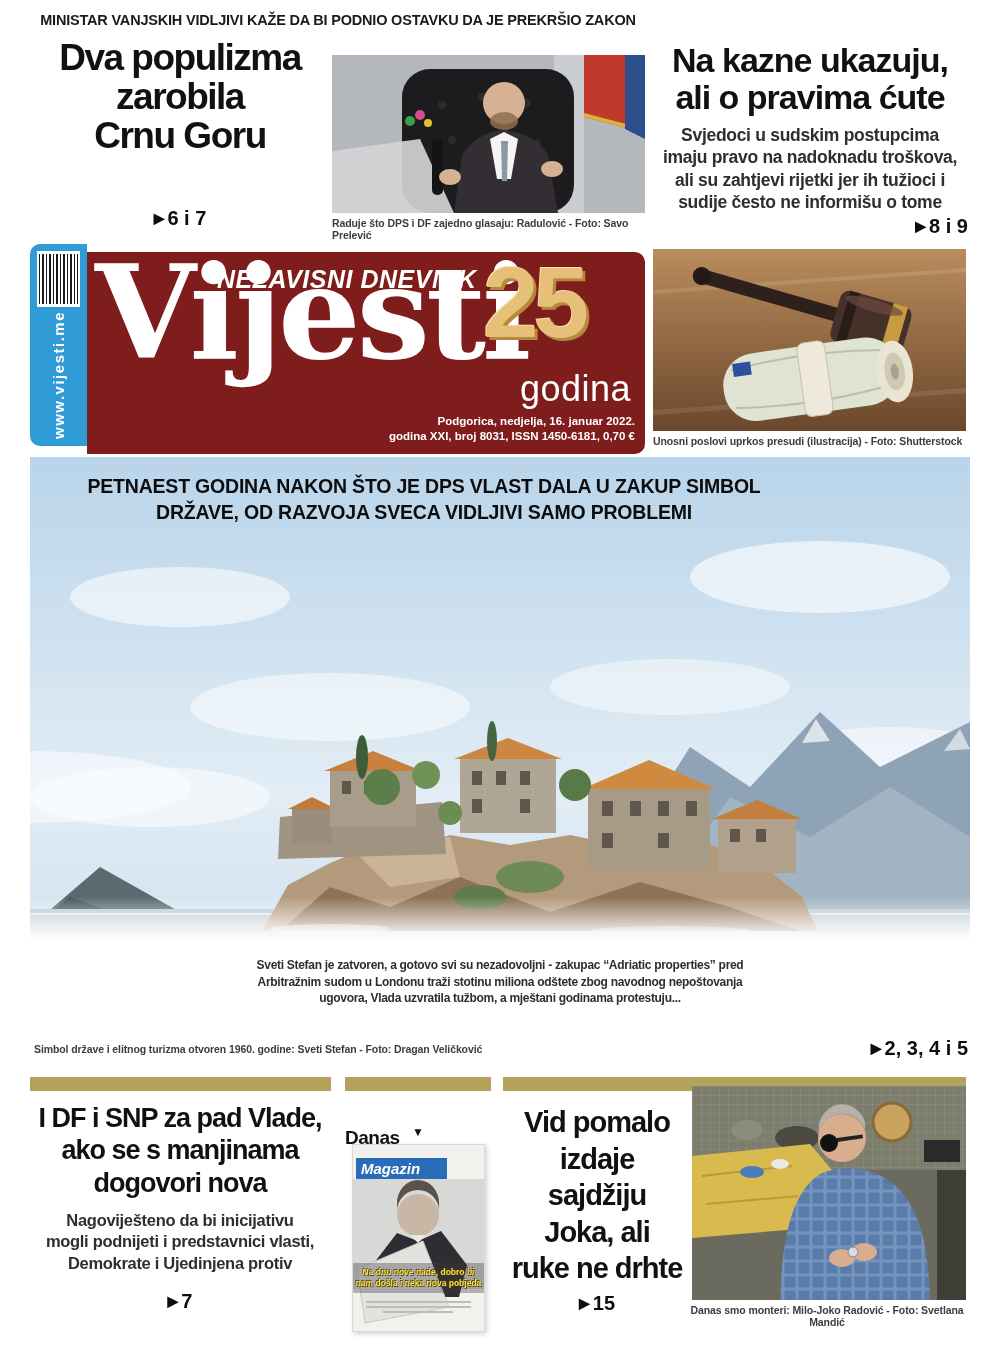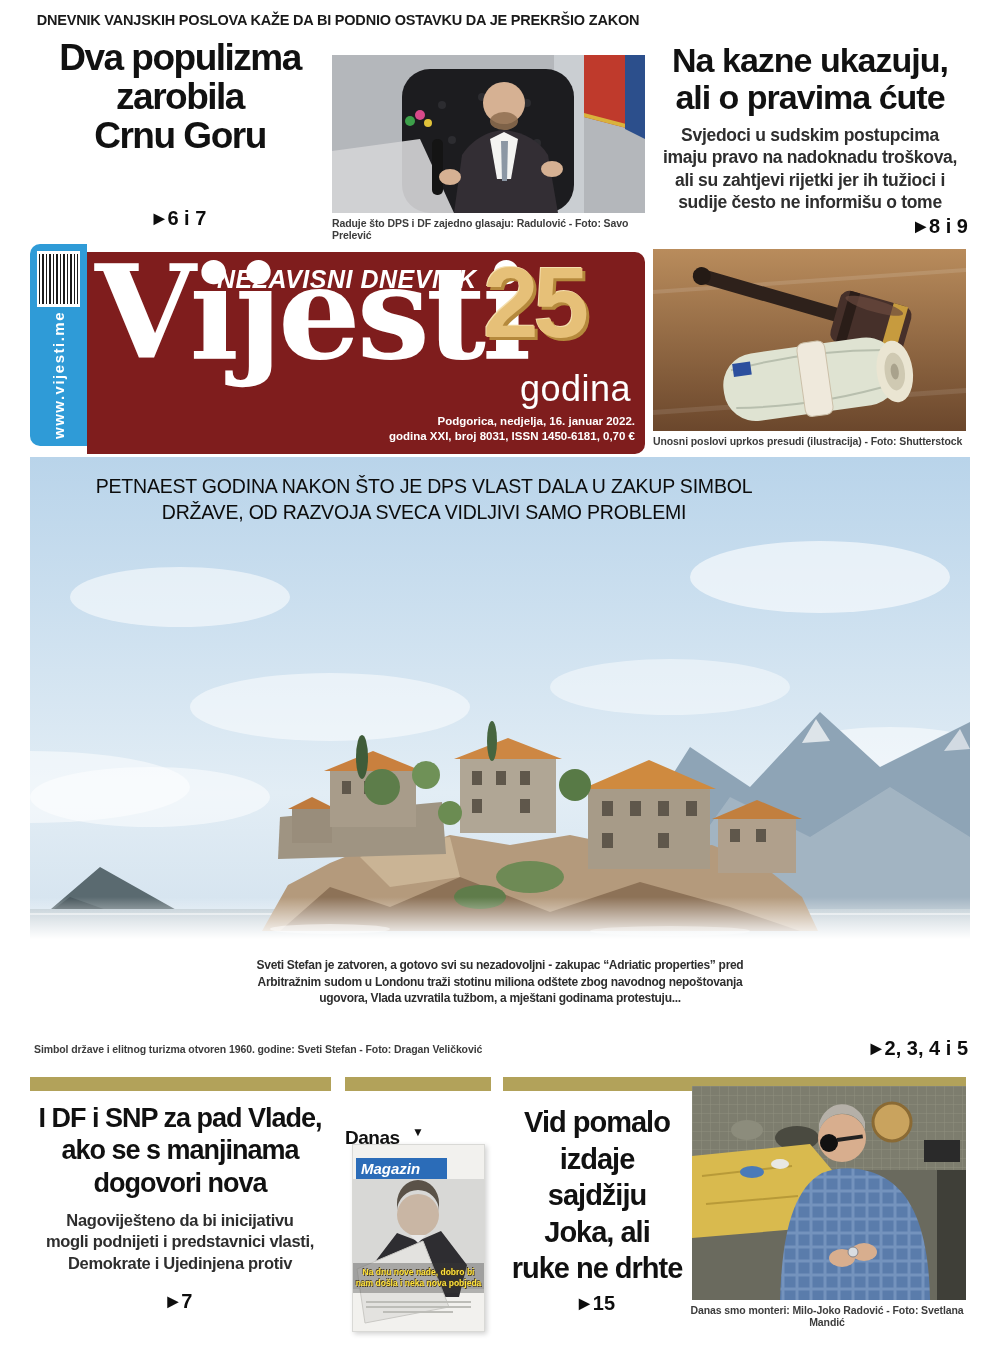--- a/index.html
+++ b/index.html
@@ -52,21 +52,21 @@
   .ph1{left:332px;top:55px;width:313px;height:158px;}
   .ph1-cap{left:332px;top:217px;width:313px;}
   .ph2{left:653px;top:249px;width:313px;height:182px;}
   .ph2-cap{left:653px;top:435px;width:313px;text-align:left;}
 
   
   .feature{left:30px;top:457px;width:940px;height:601px;overflow:hidden;}
   .feat-fade{left:0;top:440px;width:940px;height:161px;
              background:linear-gradient(rgba(255,255,255,0),#ffffff 42px,#ffffff);}
   .feat-kicker{left:0;top:16px;width:788px;text-align:center;
-               font-size:19.5px;font-weight:400;line-height:1.35;letter-spacing:-0.2px;color:#0c0c0c;}
+               font-size:19.5px;font-weight:700;line-height:1.35;letter-spacing:-0.2px;color:#0c0c0c;}
   .feat-headline{left:0;top:72px;width:940px;text-align:center;
                  font-size:75px;font-weight:900;line-height:0.99;letter-spacing:-3px;color:#0a0a0a;}
   .feat-deck{left:30px;top:500px;width:880px;text-align:center;
              font-size:12px;font-weight:700;line-height:1.38;color:#2e2e2e;letter-spacing:-0.3px;}
   .feat-cap{left:4px;top:586px;}
   .feat-ref{right:2px;top:580px;}
 
   
   .gold-bar{top:1077px;height:14px;background:#b2a25a;}
   .gb1{left:30px;width:301px;}
@@ -99,21 +99,21 @@
                font-size:29px;font-weight:800;line-height:1.26;letter-spacing:-1px;}
   .br-ref{left:498px;top:1292px;width:198px;text-align:center;}
   .ph3{left:692px;top:1086px;width:274px;height:214px;}
   .ph3-cap{left:677px;top:1304px;width:300px;text-align:center;}
 </style>
 </head>
 <body>
 
 <div class="page">
 
-  <div class="abs top-strip">DNEVNIK VANJSKIH POSLOVA KAŽE DA BI PODNIO OSTAVKU DA JE PREKRŠIO ZAKON</div>
+  <div class="abs top-strip">MINISTAR VANJSKIH VIDLJIVI KAŽE DA BI PODNIO OSTAVKU DA JE PREKRŠIO ZAKON</div>
 
   <div class="abs tl-headline">Dva populizma<br>zarobila<br>Crnu Goru</div>
   <div class="abs tl-ref page-ref">
     <span class="arr">▶</span><span>6 i 7</span>
   </div>
 
   <div class="abs photo ph1">
     <svg width="313" height="158" viewBox="0 0 313 158" preserveAspectRatio="none">
       <rect width="313" height="158" fill="#b4b7bb"></rect>
       <rect x="222" y="0" width="30" height="158" fill="#dde2e6" opacity="0.55"></rect>

